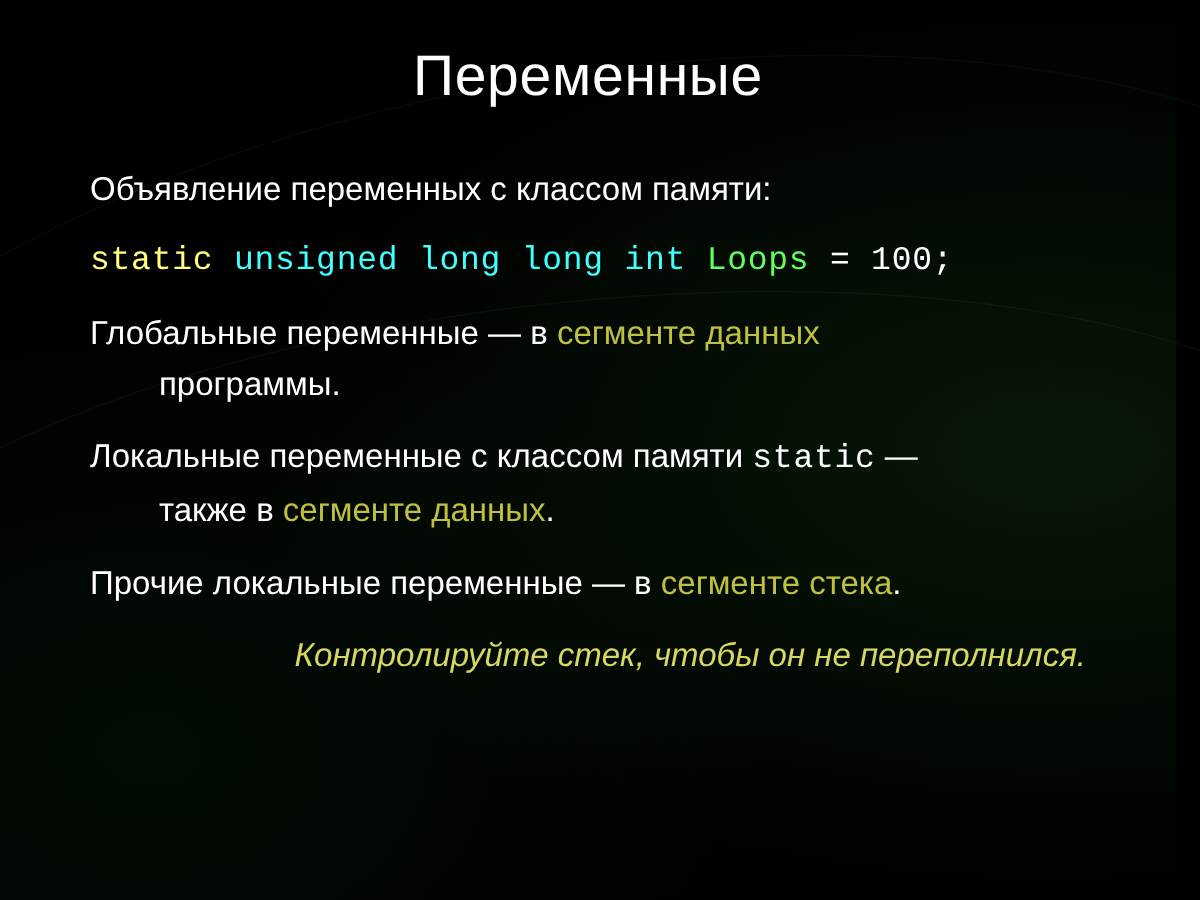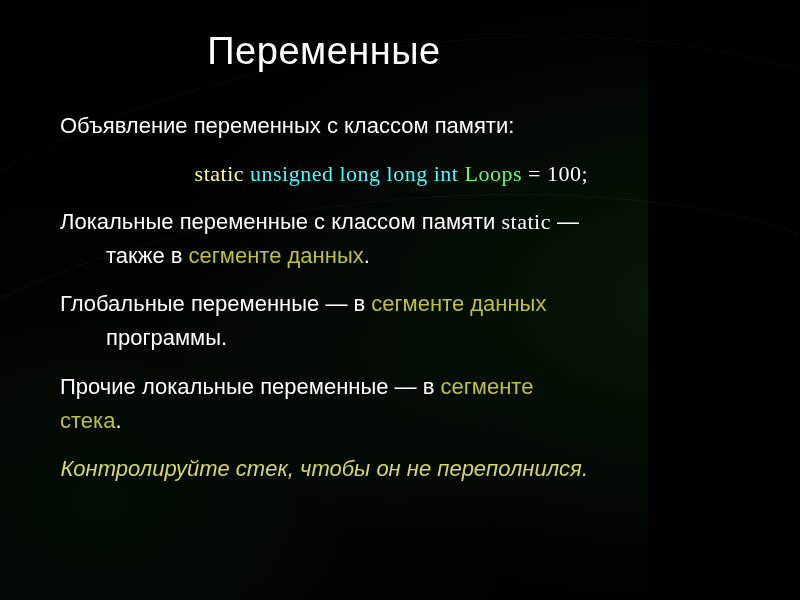--- a/index.html
+++ b/index.html
@@ -7,21 +7,21 @@
     padding: 0;
     width: 800px;
     height: 600px;
     overflow: hidden;
     background: #000;
     font-family: "Arial", "Helvetica", sans-serif;
     color: #fff;
   }
   .slide {
     position: relative;
-    width: 648px;
+    width: 784px;
     height: 600px;
     background:
       radial-gradient(ellipse 900px 500px at 700px 300px, rgba(20,70,20,0.35) 0%, rgba(0,0,0,0) 60%),
       radial-gradient(ellipse 700px 500px at 100px 500px, rgba(10,50,10,0.25) 0%, rgba(0,0,0,0) 60%),
       #000;
     box-sizing: border-box;
     padding: 30px 60px 40px 60px;
   }
   .slide::before {
     
@@ -57,23 +57,22 @@
     letter-spacing: 0.5px;
   }
   .body {
     font-size: 22px;
     line-height: 1.55;
   }
   .body p {
     margin: 0 0 14px 0;
   }
   .mono {
-    font-family: Liberation Serif, serif;
+    font-family: Liberation Mono, monospace;
     letter-spacing: 0.5px;
-    text-align: right;
   }
   .kw-yellow { color: #ffff80; }
   .kw-teal   { color: #40ffff; }
   .kw-green  { color: #60ff60; }
   .seg       { color: #c0c040; }      
   .italic-note {
     color: #d8d860;
     font-style: italic;
     text-align: right;
   }
@@ -95,27 +94,27 @@
       <span class="kw-teal">unsigned</span>
       <span class="kw-teal">long</span>
       <span class="kw-teal">long</span>
       <span class="kw-teal">int</span>
       <span class="kw-green">Loops</span><span> = 100;</span>
     </p>
 
 
 
     <p>
-      <span>Локальные переменные с классом памяти </span><span class="mono">static</span><span> —</span><br>
-      <span class="cont-indent"><span>также в </span><span class="seg">сегменте данных</span><span>.</span></span>
+      <span>Глобальные переменные — в </span><span class="seg">сегменте данных</span><br>
+      <span class="cont-indent">программы.</span>
     </p>
 
     <p>
-      <span>Глобальные переменные — в </span><span class="seg">сегменте данных</span><br>
-      <span class="cont-indent">программы.</span>
+      <span>Локальные переменные с классом памяти </span><span class="mono">static</span><span> —</span><br>
+      <span class="cont-indent"><span>также в </span><span class="seg">сегменте данных</span><span>.</span></span>
     </p>
 
     <p>
       <span>Прочие локальные переменные — в </span><span class="seg">сегменте стека</span><span>.</span>
     </p>
 
     <p class="italic-note">Контролируйте стек, чтобы он не переполнился.</p>
 
   </div>
 </div>

